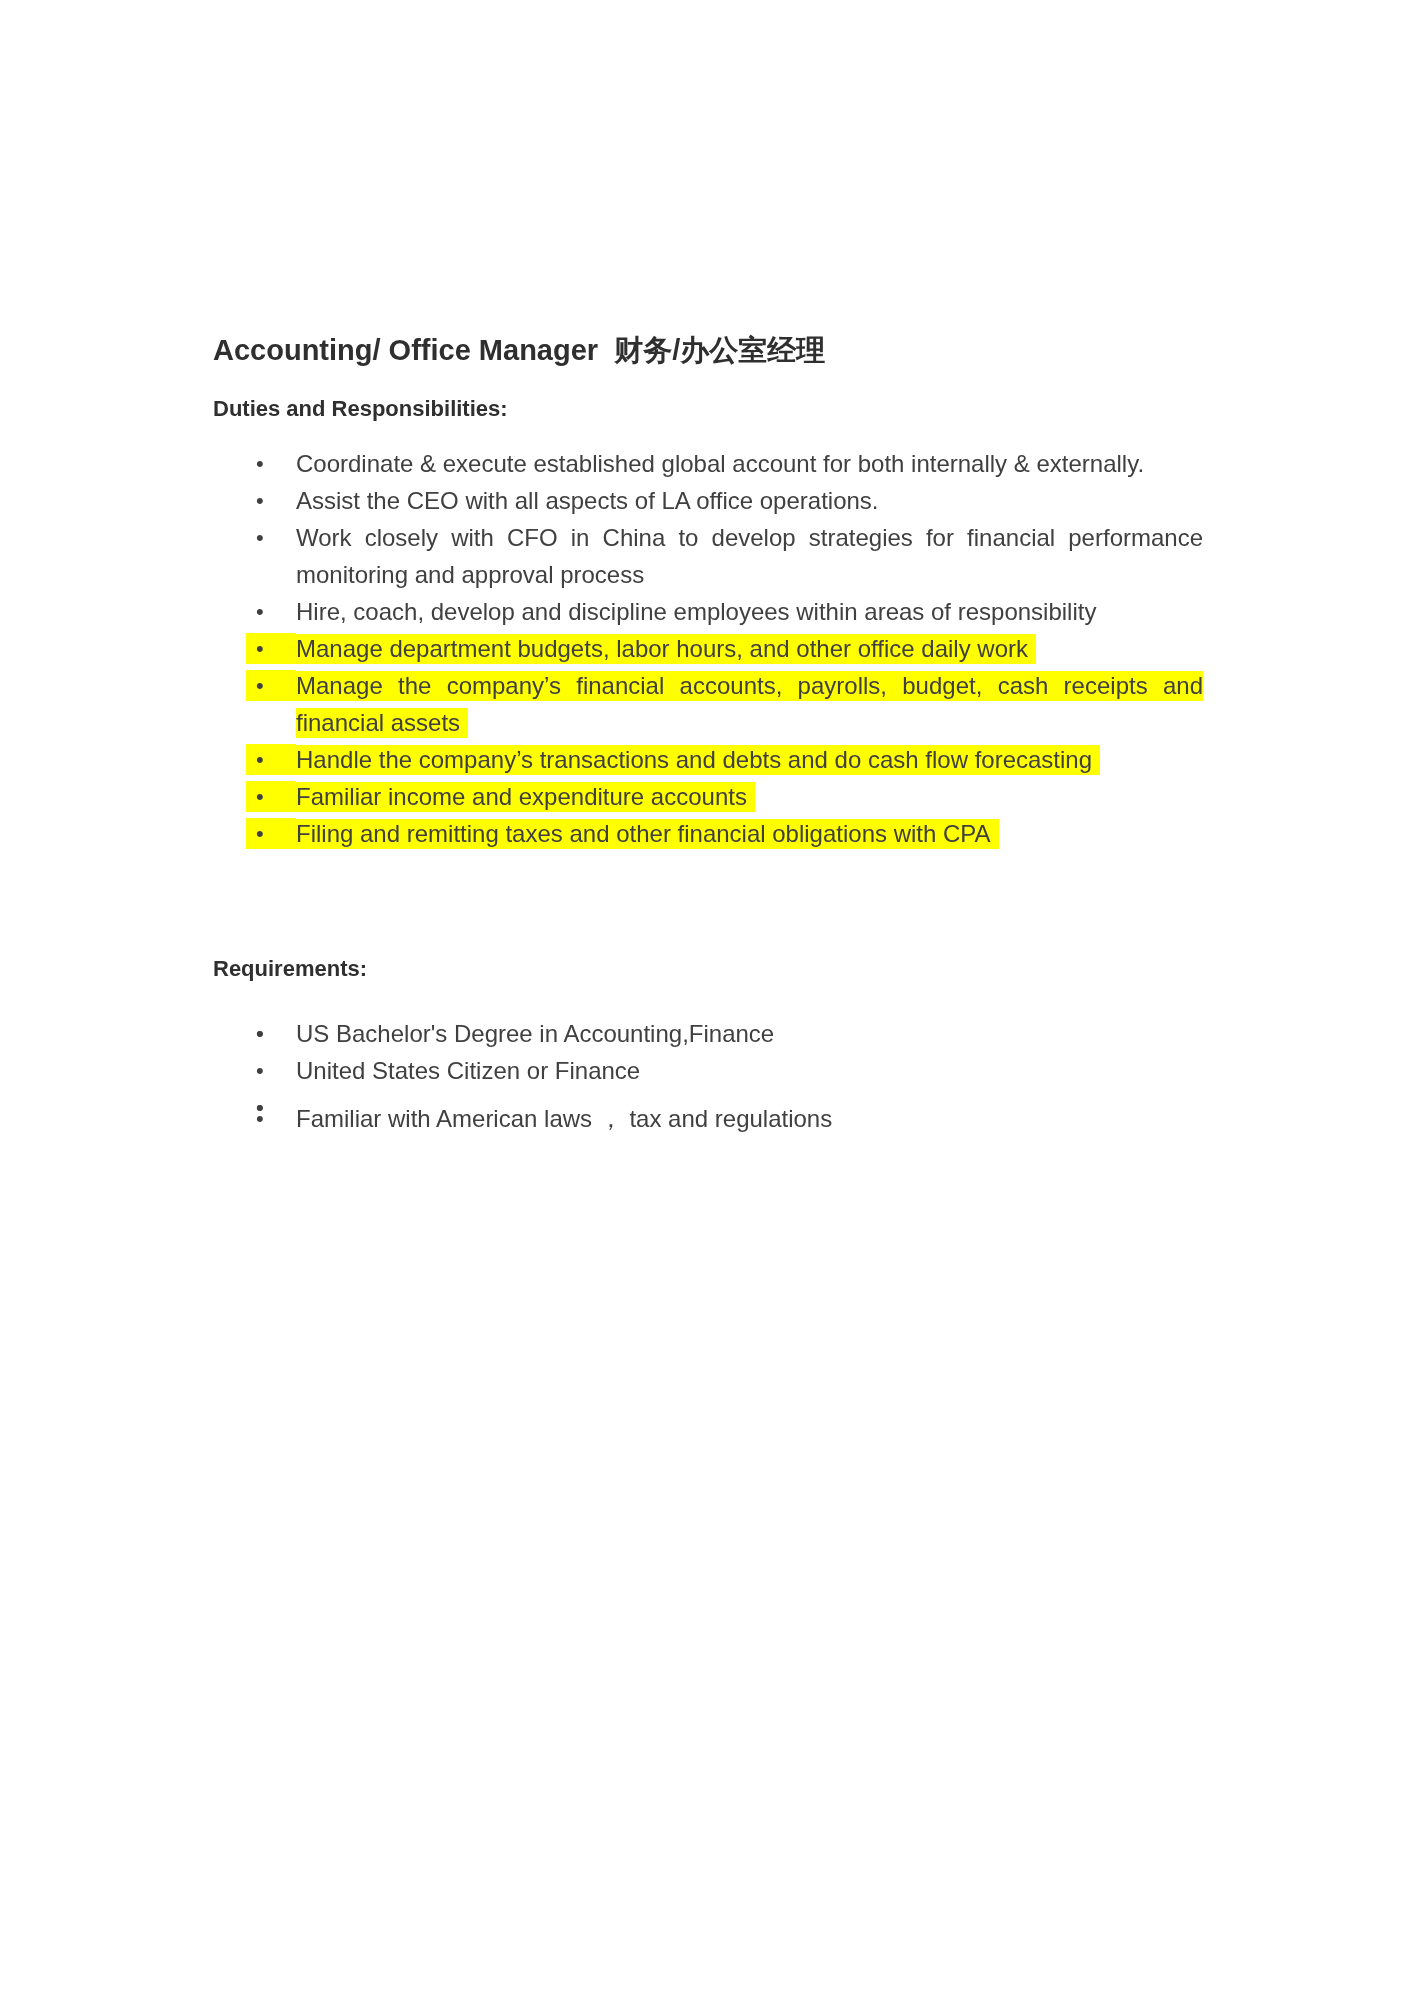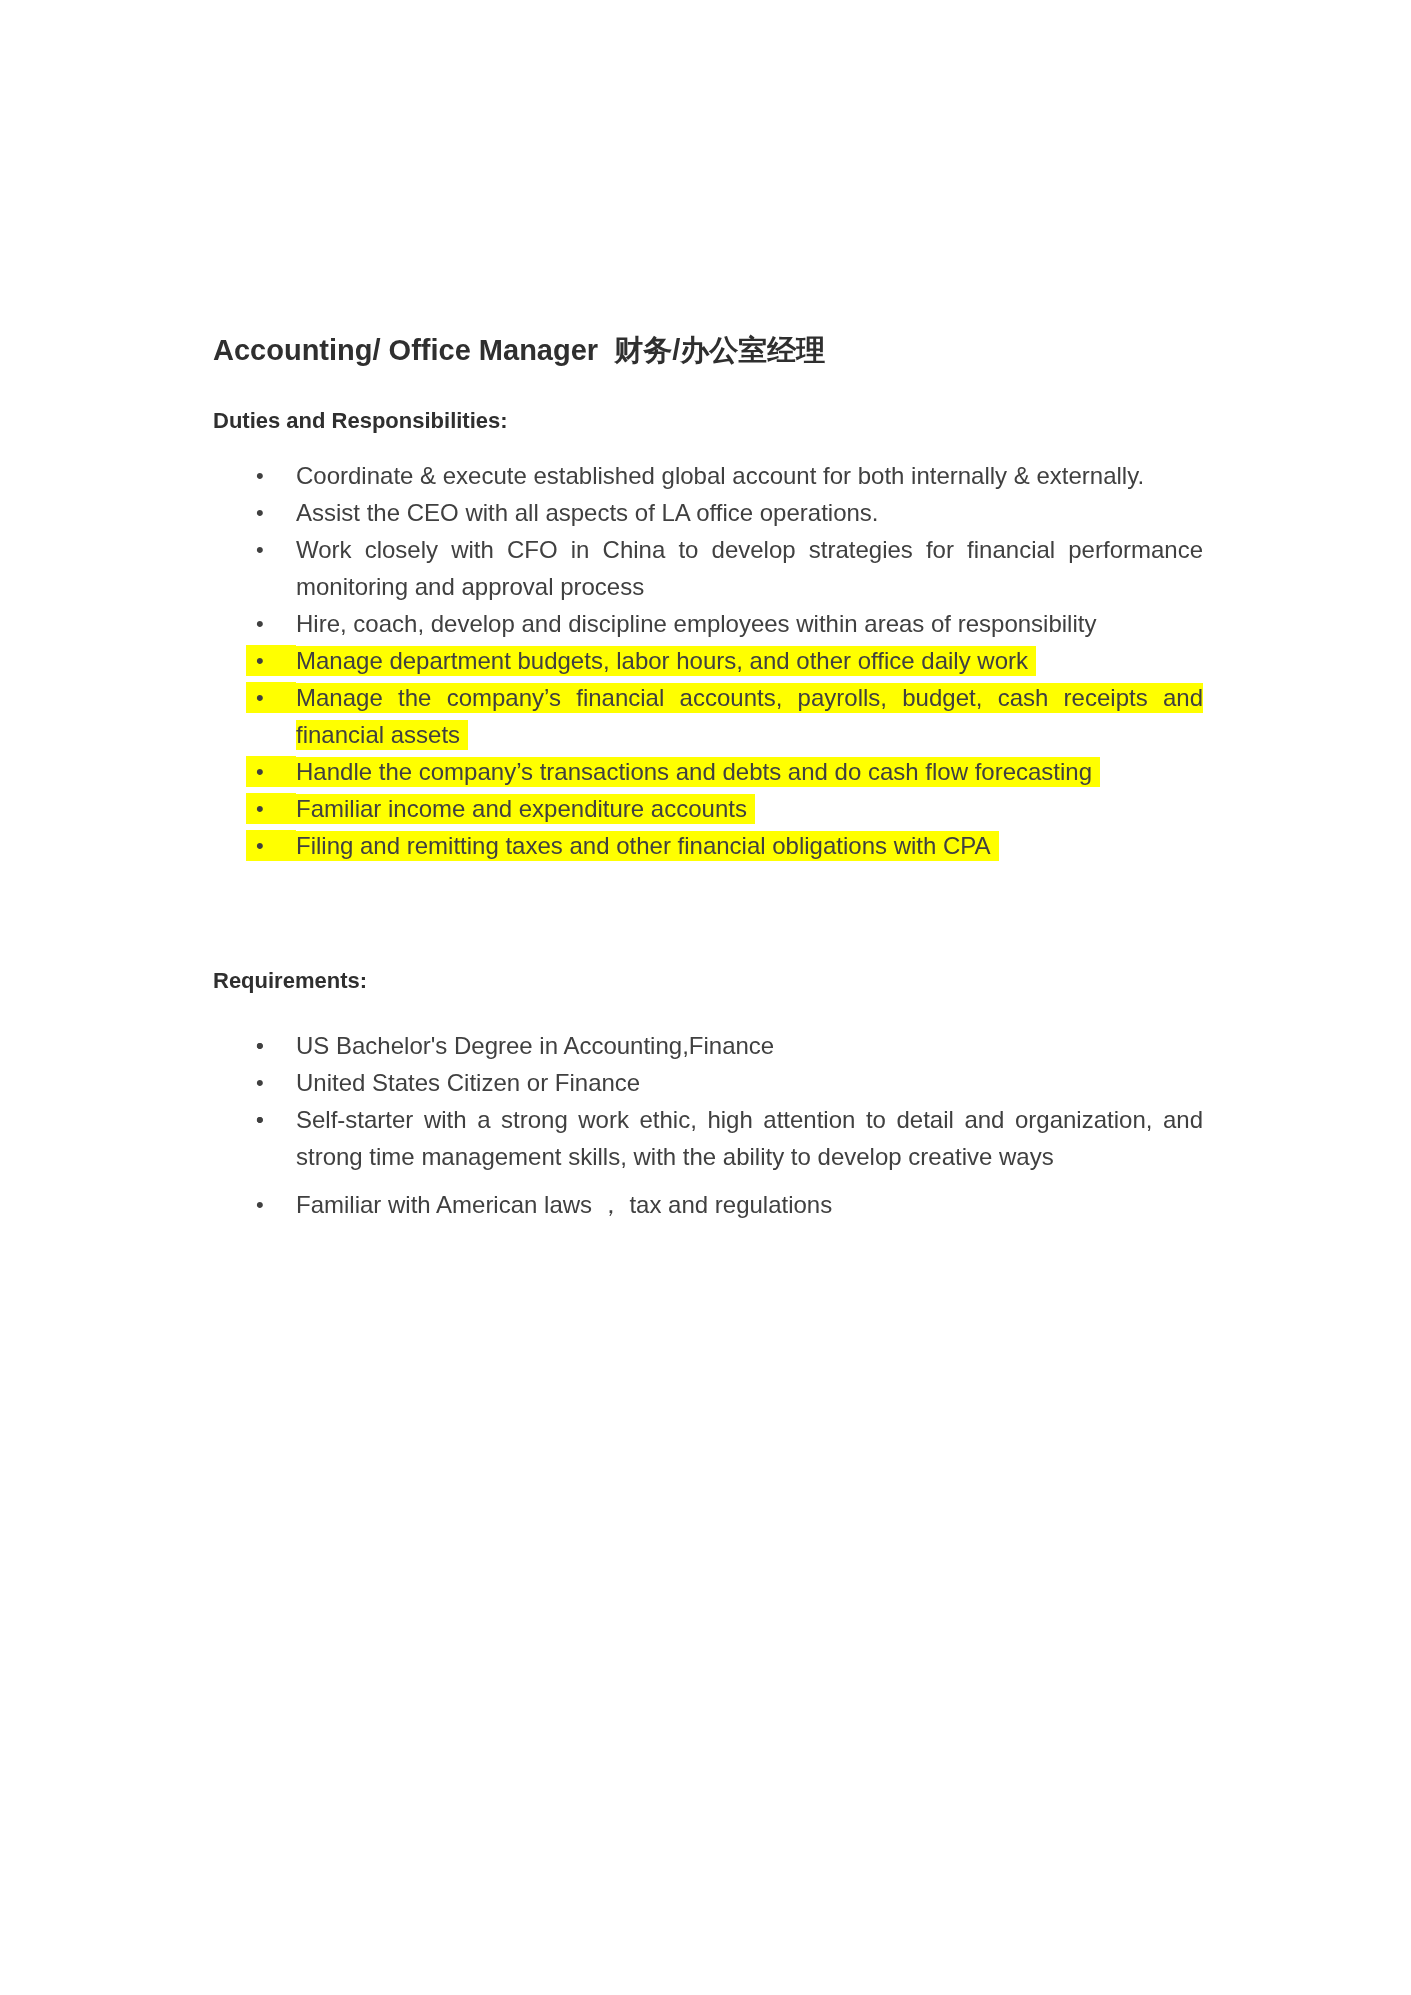--- a/index.html
+++ b/index.html
@@ -27,21 +27,21 @@
     color: #2f2f2f;
     white-space: pre-wrap;
   }
   h2.sec-heading {
     margin: 0;
     font-size: 22px;
     line-height: 30px;
     font-weight: bold;
     color: #2f2f2f;
   }
-  h2.duties { margin-top: 36px; }
+  h2.duties { margin-top: 24px; }
   h2.req    { margin-top: 102px; }
   ul.bullets {
     list-style: none;
     margin: 21px 0 0 0;
     padding: 0;
   }
   ul.bullets.req-list { margin-top: 31px; }
   ul.bullets li {
     position: relative;
     padding-left: 83px;
@@ -131,21 +131,20 @@
       </li>
       <li>
         <span class="bullet">•</span>
         <span class="txt">United States Citizen or Finance</span>
       </li>
       <li>
         <span class="bullet">•</span>
       </li>
       <li>
         <span class="bullet">•</span>
-        <span class="txt">Self-starter with a strong work ethic, high attention to detail and organization, and strong time management skills, with the ability to develop creative ways</span>
       </li>
       <li class="spaced">
         <span class="bullet">•</span>
         <span class="txt">Familiar with American laws ， tax and regulations</span>
       </li>
     </ul>
 
   </div>
 </div>
 

